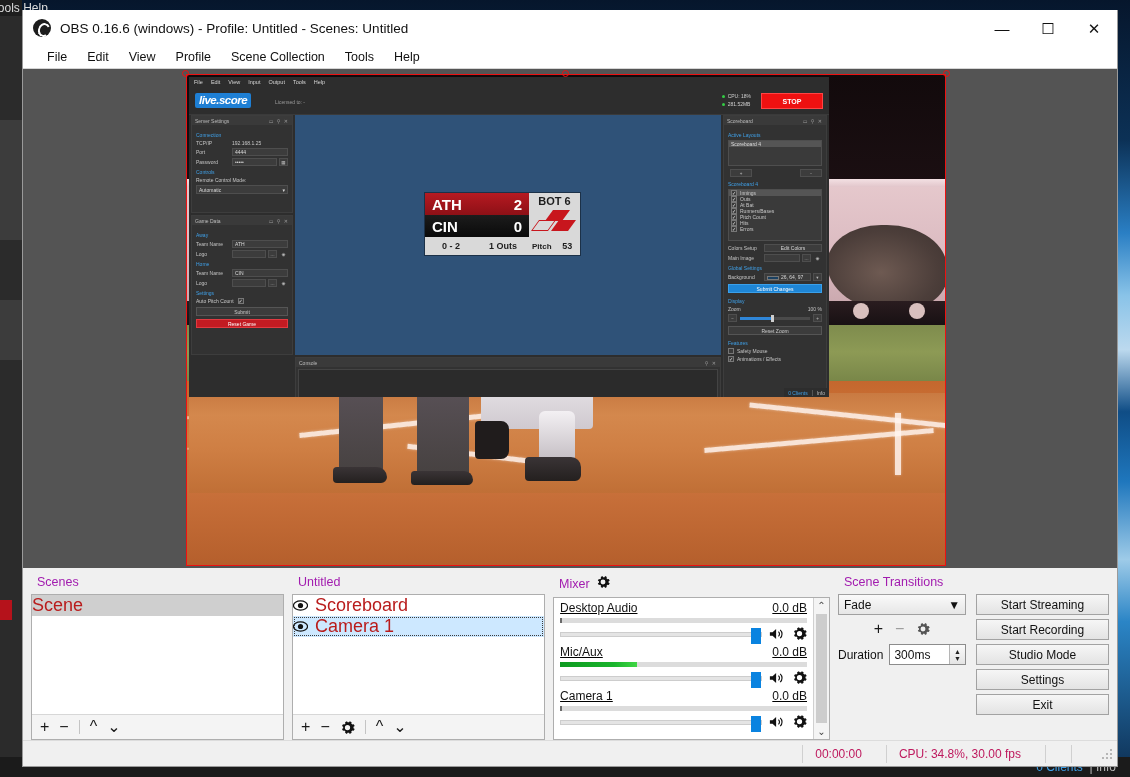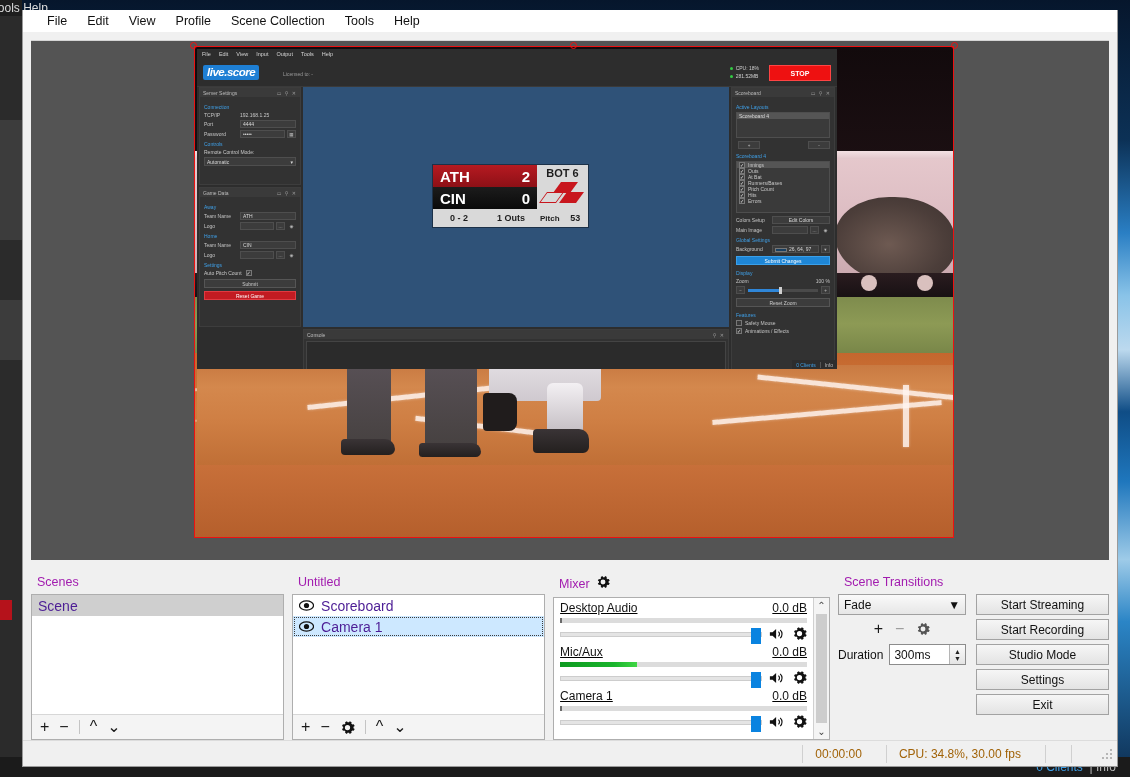--- a/index.html
+++ b/index.html
@@ -65,21 +65,21 @@
   .menubar {
     height: 22px; background:#ffffff; display:flex; align-items:center;
     padding-left: 14px; gap: 0; flex:0 0 22px;
   }
   .menubar .mi {
     font-size: 12.5px; color:#111; padding: 2px 10px; white-space: nowrap;
   }
 
   
   .preview-wrap {
-    flex: 1 1 auto; background: #545454; position: relative; margin: 8px;
+    flex: 1 1 auto; background: #545454; position: relative; margin: 0;
     border-top: 1px solid #d5d5d5;
     min-height: 0;
   }
   .canvas {
     position:absolute; left: 164px; top: 6px; width: 758px; height: 490px;
     background:#2c2c2c; overflow: hidden;
   }
   .red-outline {
     position:absolute; left: 163px; top: 5px; width: 760px; height: 492px;
     border: 1.5px solid #ee1111; pointer-events:none; z-index: 40;
@@ -270,22 +270,22 @@
     flex: 0 0 172px; background:#f0f0f0; display:flex; padding: 4px 8px 0 8px;
     gap: 8px; position:relative;
   }
   .panel { display:flex; flex-direction:column; }
   .panel-title { font-size:12.5px; color:#a21caf; padding: 3px 0 5px 6px; display:flex; align-items:center; gap:6px; }
   .listframe {
     flex:1; background:#fff; border:1px solid #aeaeae; display:flex; flex-direction:column;
   }
   .rows { flex:1; overflow:hidden; }
   .srow {
-    height: 21px; display:flex; align-items:center; padding-left:6px;
-    font-size:14px; color:#4c1d95;
+    height: 21px; display:flex; align-items:center; 
+    font-size:18px; color:#b91c1c;
   }
   .srow.selected-gray { background:#cfcfcf; }
   .srow.selected-blue { background:#cde8ff; outline:1px dotted #3a3a3a; outline-offset:-2px; }
   .eye { margin-right:7px; display:inline-flex; }
   .toolrow {
     height: 25px; border-top:1px solid #d7d7d7; background:#f4f4f4;
     display:flex; align-items:center; gap:10px; padding-left:8px;
   }
   .tbtn { font-size:16px; color:#1a1a1a; line-height:1; display:flex; align-items:center; }
   .tdiv { width:1px; height:14px; background:#c4c4c4; }
@@ -340,21 +340,21 @@
   .bigbtn {
     height:21px; background: linear-gradient(180deg,#f6f6f6,#e3e3e3);
     border:1px solid #a2a2a2; font-size:12px; color:#111;
     display:flex; align-items:center; justify-content:center;
   }
 
   
   .statusbar {
     flex: 0 0 26px; background:#f0f0f0; border-top:1px solid #dcdcdc;
     display:flex; align-items:center; justify-content:flex-end; gap:12px;
-    font-size:12px; color:#a16207; padding-right: 4px;
+    font-size:12px; color:#be185d; padding-right: 4px;
   }
   .sb-cell { padding: 0 12px; border-left:1px solid #d0d0d0; height:18px;
              display:flex; align-items:center; white-space:nowrap; }
   .sb-empty { width: 14px; border-left:1px solid #d0d0d0; height:18px; }
   .grip { width:12px; height:12px; margin-left:4px; opacity:.55;
           background:
             radial-gradient(circle at 2px 10px,#888 1px,transparent 1.2px),
             radial-gradient(circle at 6px 10px,#888 1px,transparent 1.2px),
             radial-gradient(circle at 10px 10px,#888 1px,transparent 1.2px),
             radial-gradient(circle at 6px 6px,#888 1px,transparent 1.2px),
@@ -386,20 +386,29 @@
 
 <div class="bottom-strip">
   <div class="bs-txt">
     <b>0 Clients</b>
     &nbsp;|&nbsp;<span>Info</span>
   </div>
 </div>
 
 <div class="obs-window">
 
+  <div class="titlebar">
+    <div class="appicon"></div>
+    <div class="ttl">OBS 0.16.6 (windows) - Profile: Untitled - Scenes: Untitled</div>
+    <div class="win-btns">
+      <div class="win-btn">—</div>
+      <div class="win-btn">☐</div>
+      <div class="win-btn close">✕</div>
+    </div>
+  </div>
 
   <div class="menubar">
     <div class="mi">File</div>
     <div class="mi">Edit</div>
     <div class="mi">View</div>
     <div class="mi">Profile</div>
     <div class="mi">Scene Collection</div>
     <div class="mi">Tools</div>
     <div class="mi">Help</div>
   </div>

